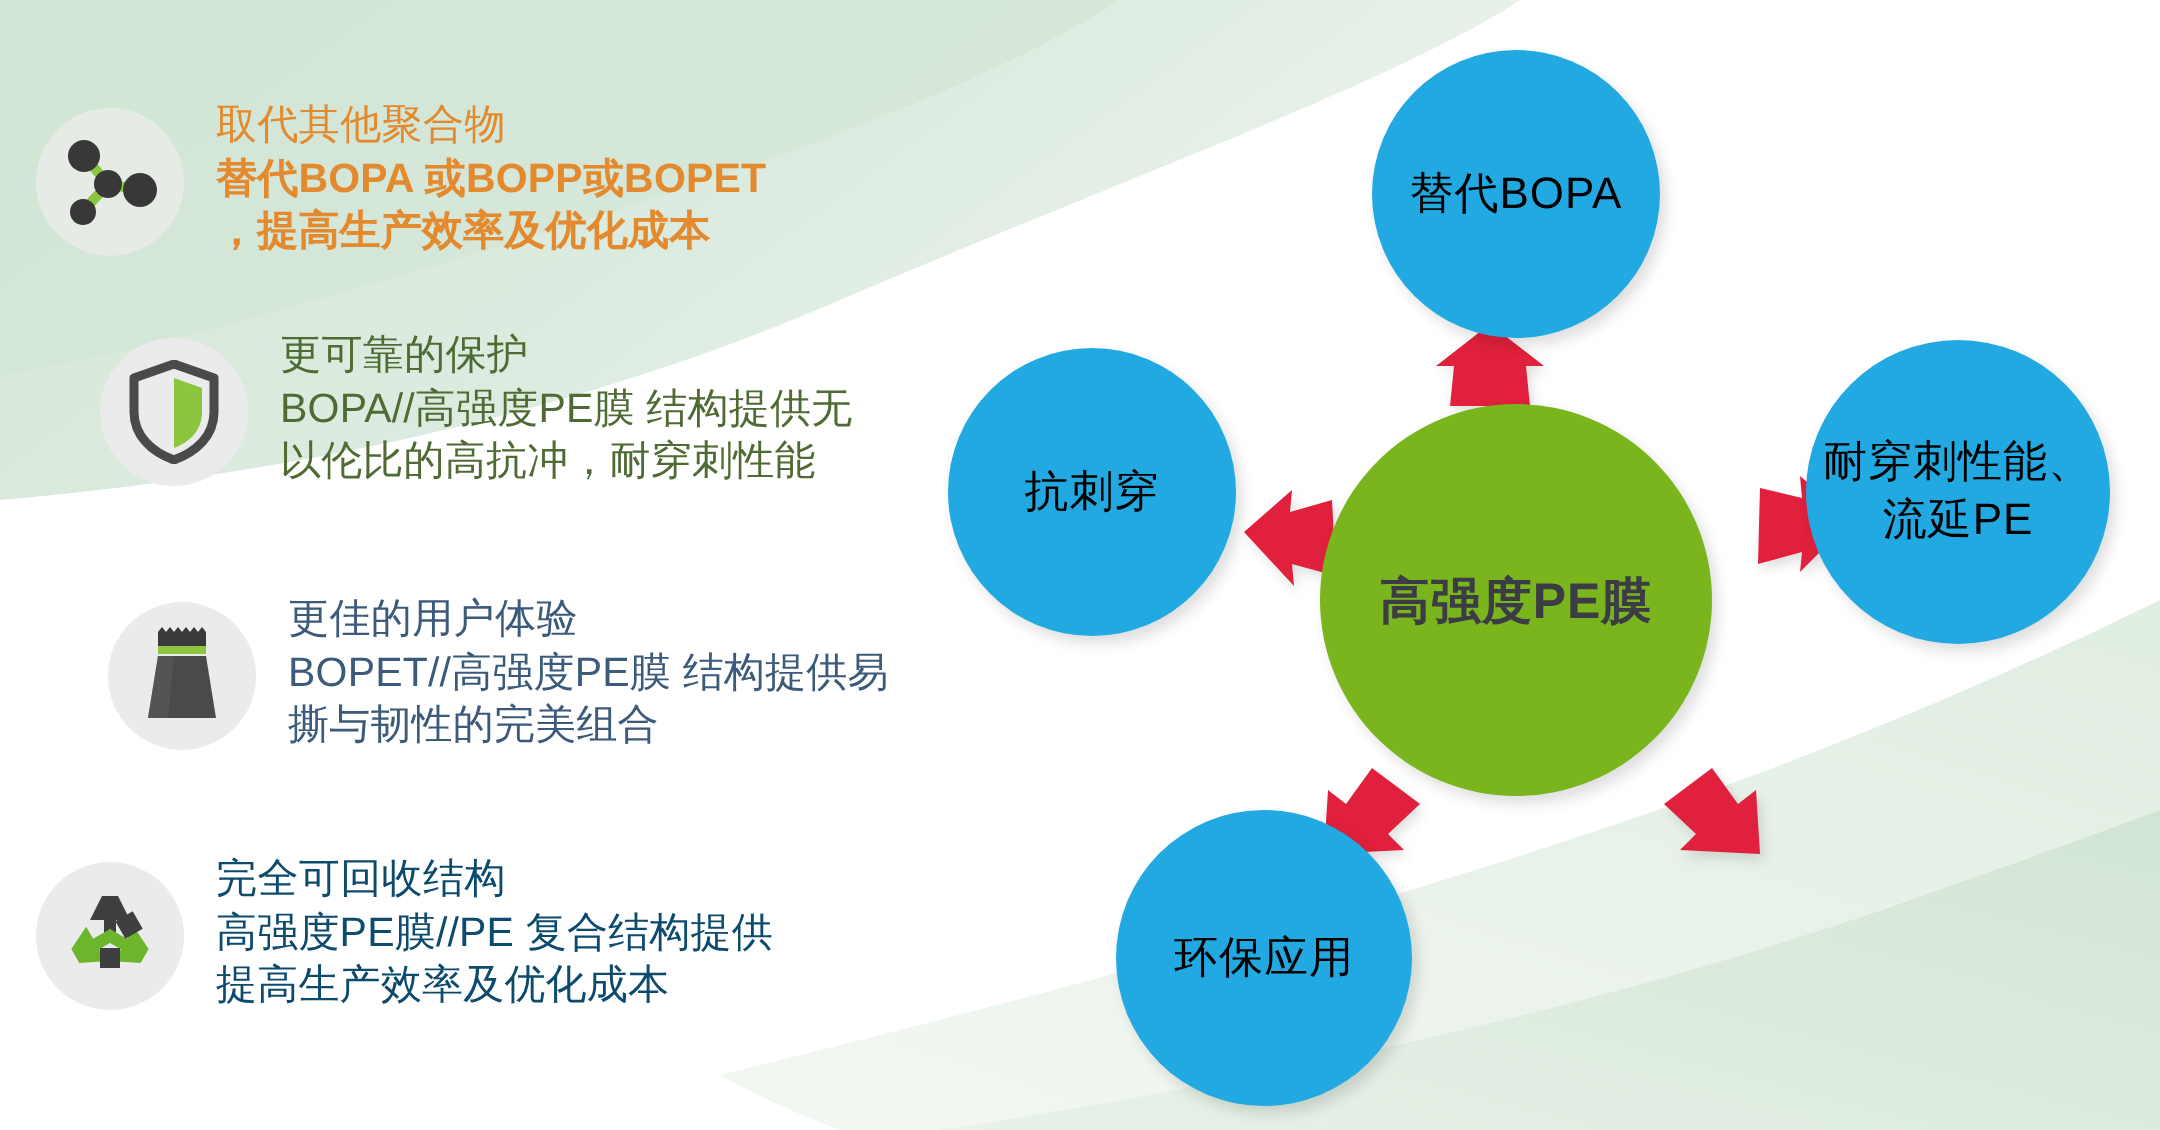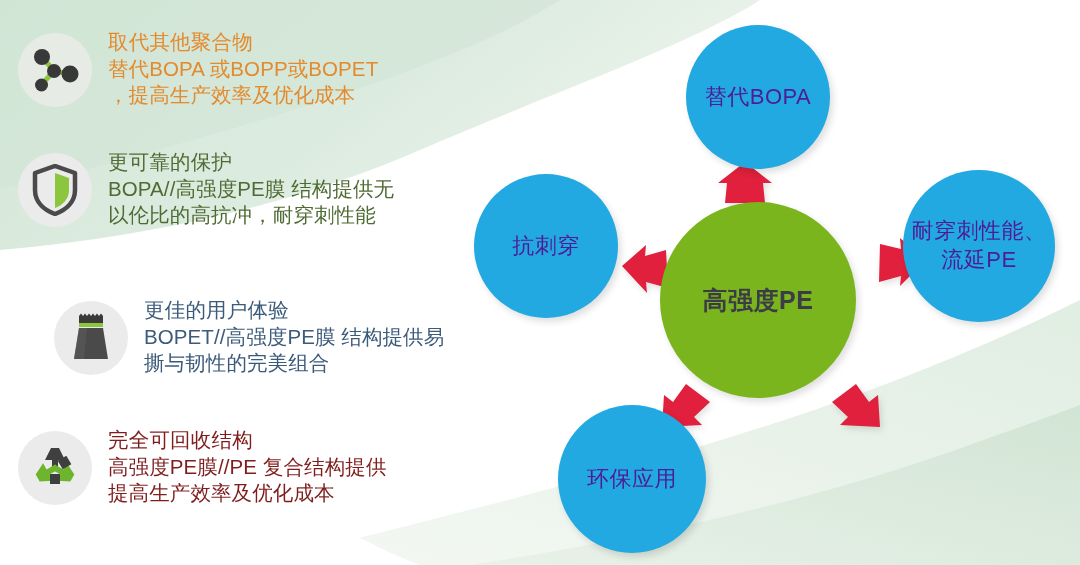--- a/index.html
+++ b/index.html
@@ -70,46 +70,46 @@
   }
   .f-body {
     font-size: 20.5px;
     font-weight: 400;
     letter-spacing: .1px;
   }
 
   
   .feature.f1 .feature-text { color: #e38a2e; }
   .feature.f1 .f-title { font-weight: 400; }
-  .feature.f1 .f-body { font-weight: 400; }
+  .feature.f1 .f-body { font-weight: 700; }
   .feature.f2 .feature-text { color: #4f6b33; }
   .feature.f3 .feature-text { color: #3c5a7a; }
-  .feature.f4 .feature-text { color: #7f1d1d; }
-
-  .feature.f1 { top: 7px; }
-  .feature.f2 { top: 127px; }
+  .feature.f4 .feature-text { color: #0c4a6e; }
+
+  .feature.f1 { top: 28px; }
+  .feature.f2 { top: 143px; margin-left: 32px; }
   .feature.f3 { top: 275px; padding-left: 36px; }
   .feature.f4 { top: 405px; }
 
   
   .diagram {
     position: absolute;
     left: 468px;
     top: 0px;
     width: 612px;
     height: 565px;
   }
   .node {
     position: absolute;
     border-radius: 50%;
     display: flex;
     align-items: center;
     justify-content: center;
     text-align: center;
-    color: #4c1d95;
+    color: #000000;
     box-shadow: 3px 4px 7px rgba(0,0,0,0.13);
   }
   .node span { display: block; }
   .node-center {
     background: #7ab51d;
     color: #3c3c46;
     font-size: 25px;
     font-weight: 700;
     letter-spacing: .5px;
   }
@@ -266,21 +266,21 @@
         <path d="M4 46 L6 14 L15 21 L28 3 L52 21 L36 36 L44 44 Z" fill="#e0203c"></path>
       </svg>
     </div>
     <div class="arrow" style="left:362px; top:381px;">
       <svg width="54" height="52" viewBox="0 0 54 52" xmlns="http://www.w3.org/2000/svg">
         <path d="M50 46 L48 14 L39 21 L26 3 L2 21 L18 36 L10 44 Z" fill="#e0203c"></path>
       </svg>
     </div>
 
     <div class="node node-center" style="left:192px; top:202px; width:196px; height:196px;">
-      <span>高强度PE</span>
+      <span>高强度PE膜</span>
     </div>
 
     <div class="node node-sat" style="left:218px; top:25px; width:144px; height:144px;">
       <span>
         <span class="l1">替代BOPA</span>
       </span>
     </div>
 
     <div class="node node-sat" style="left:435px; top:170px; width:152px; height:152px;">
       <span>

